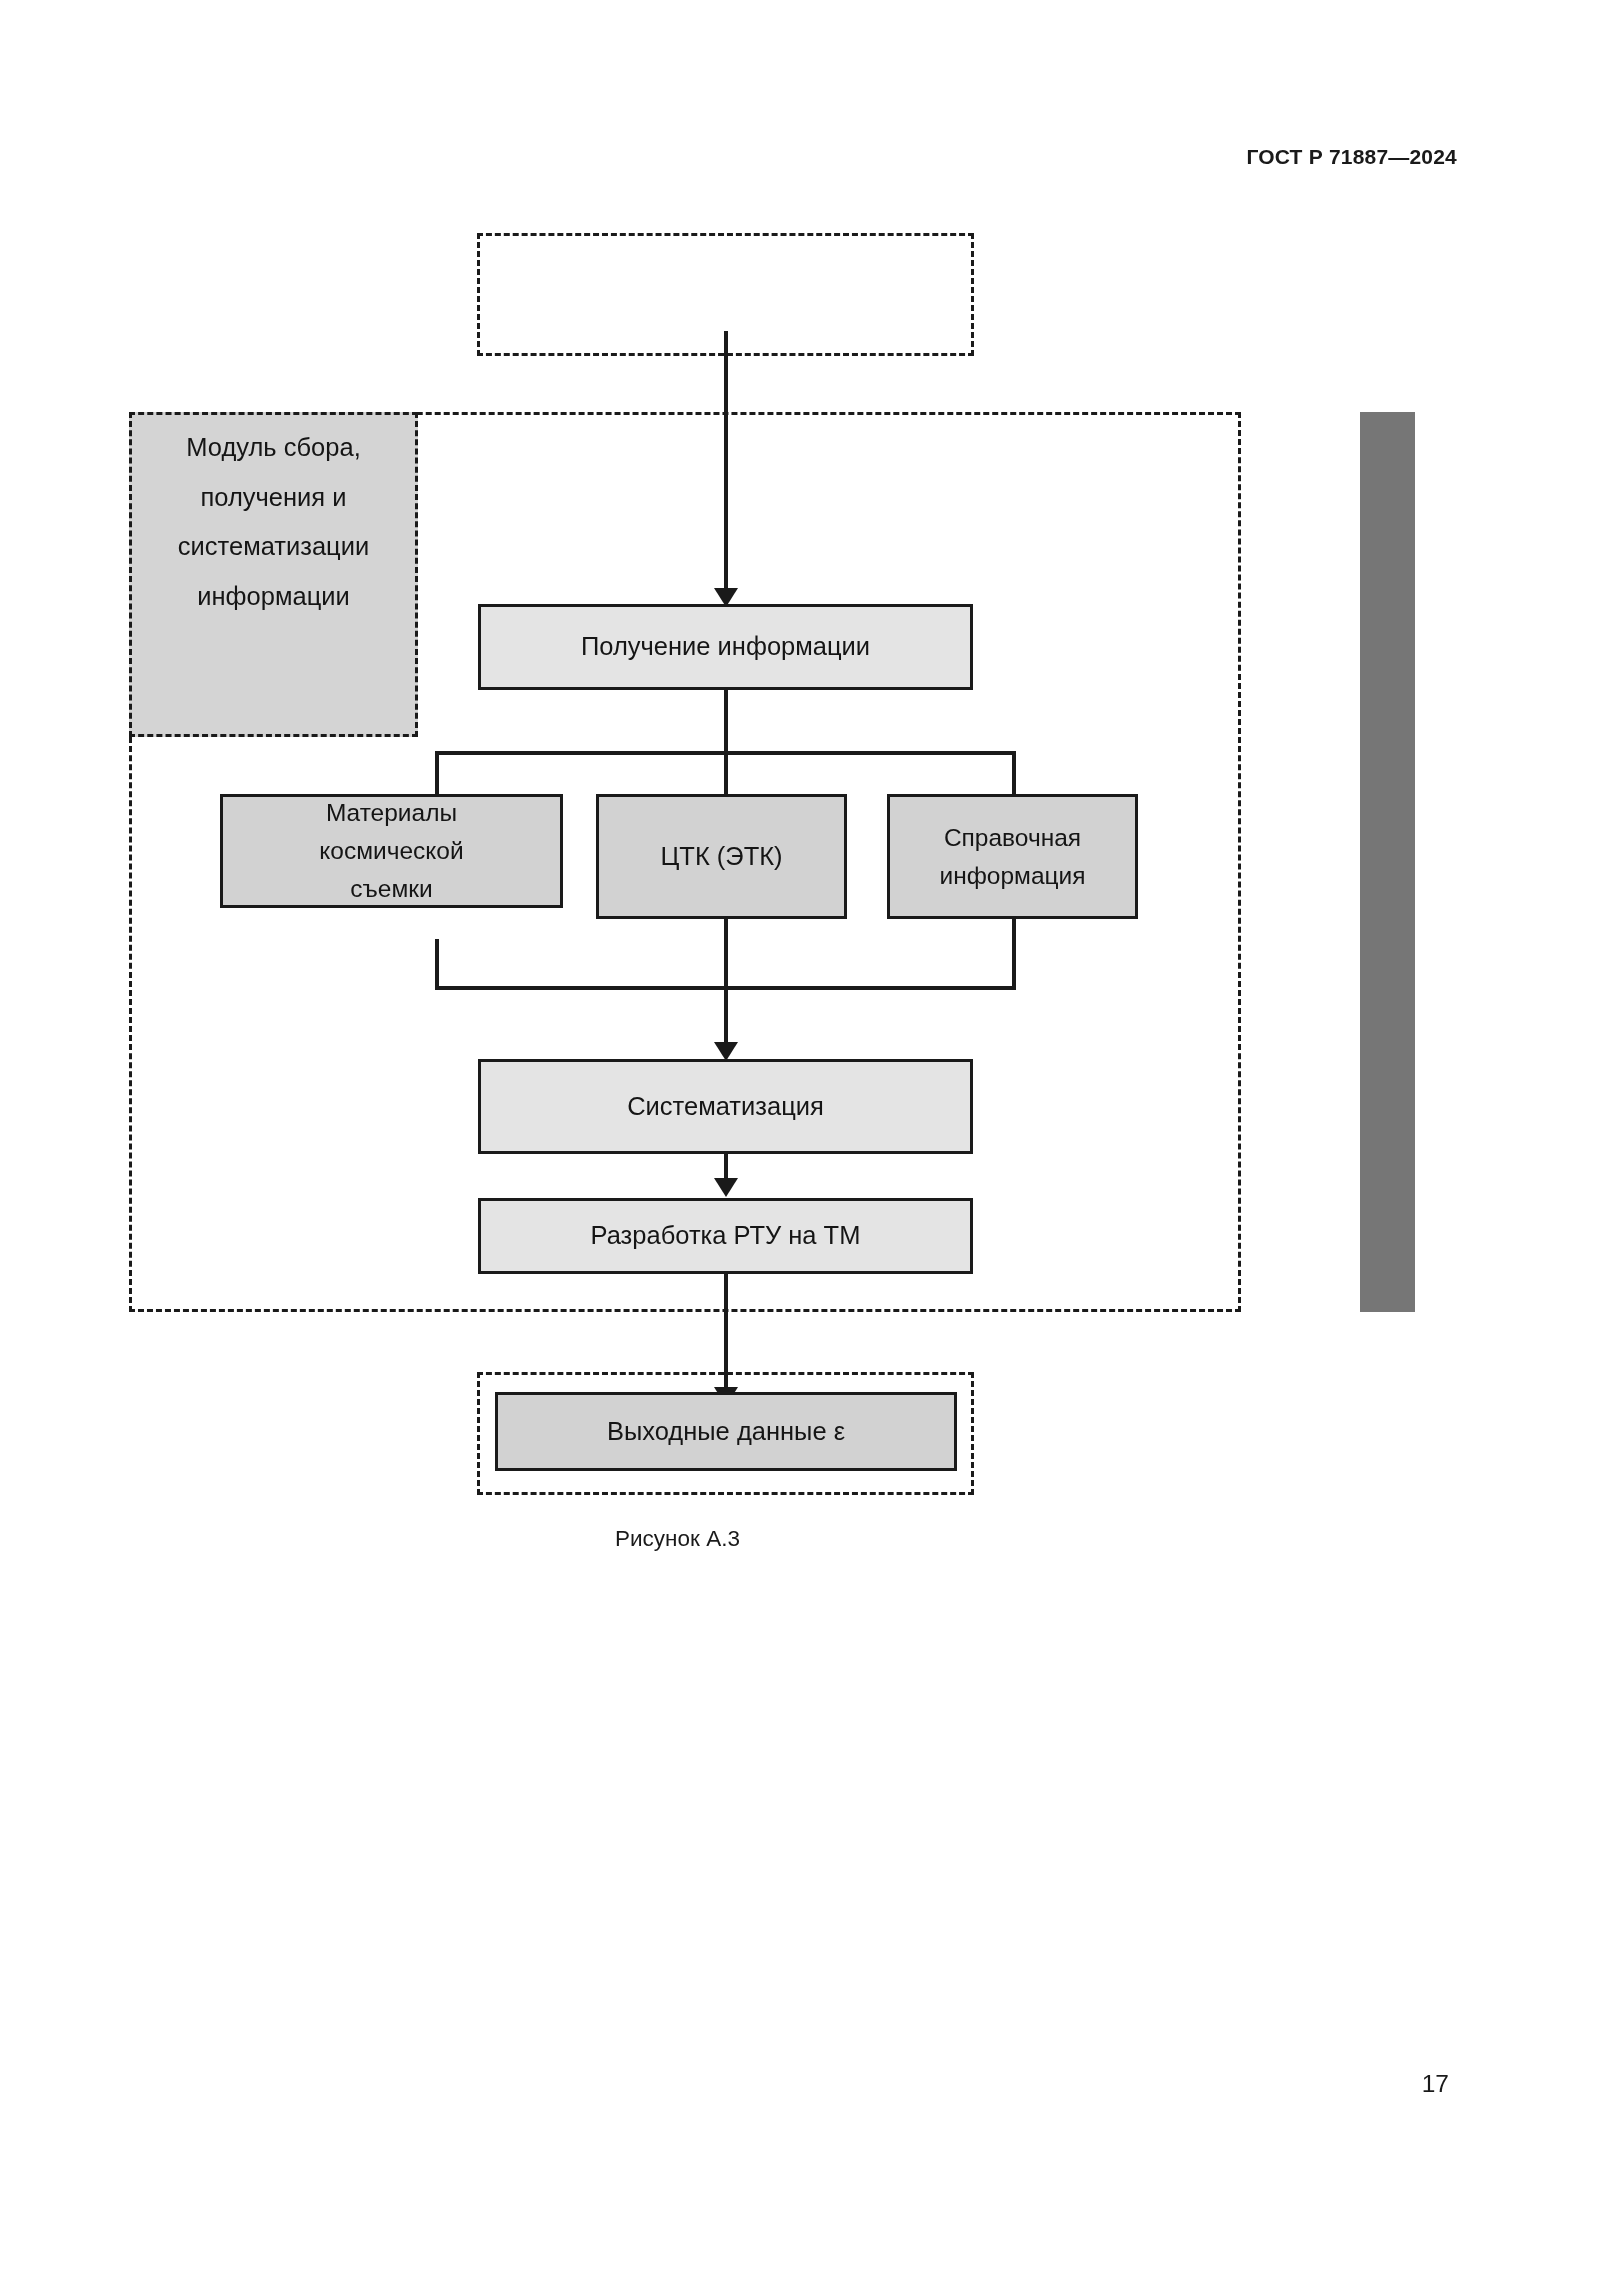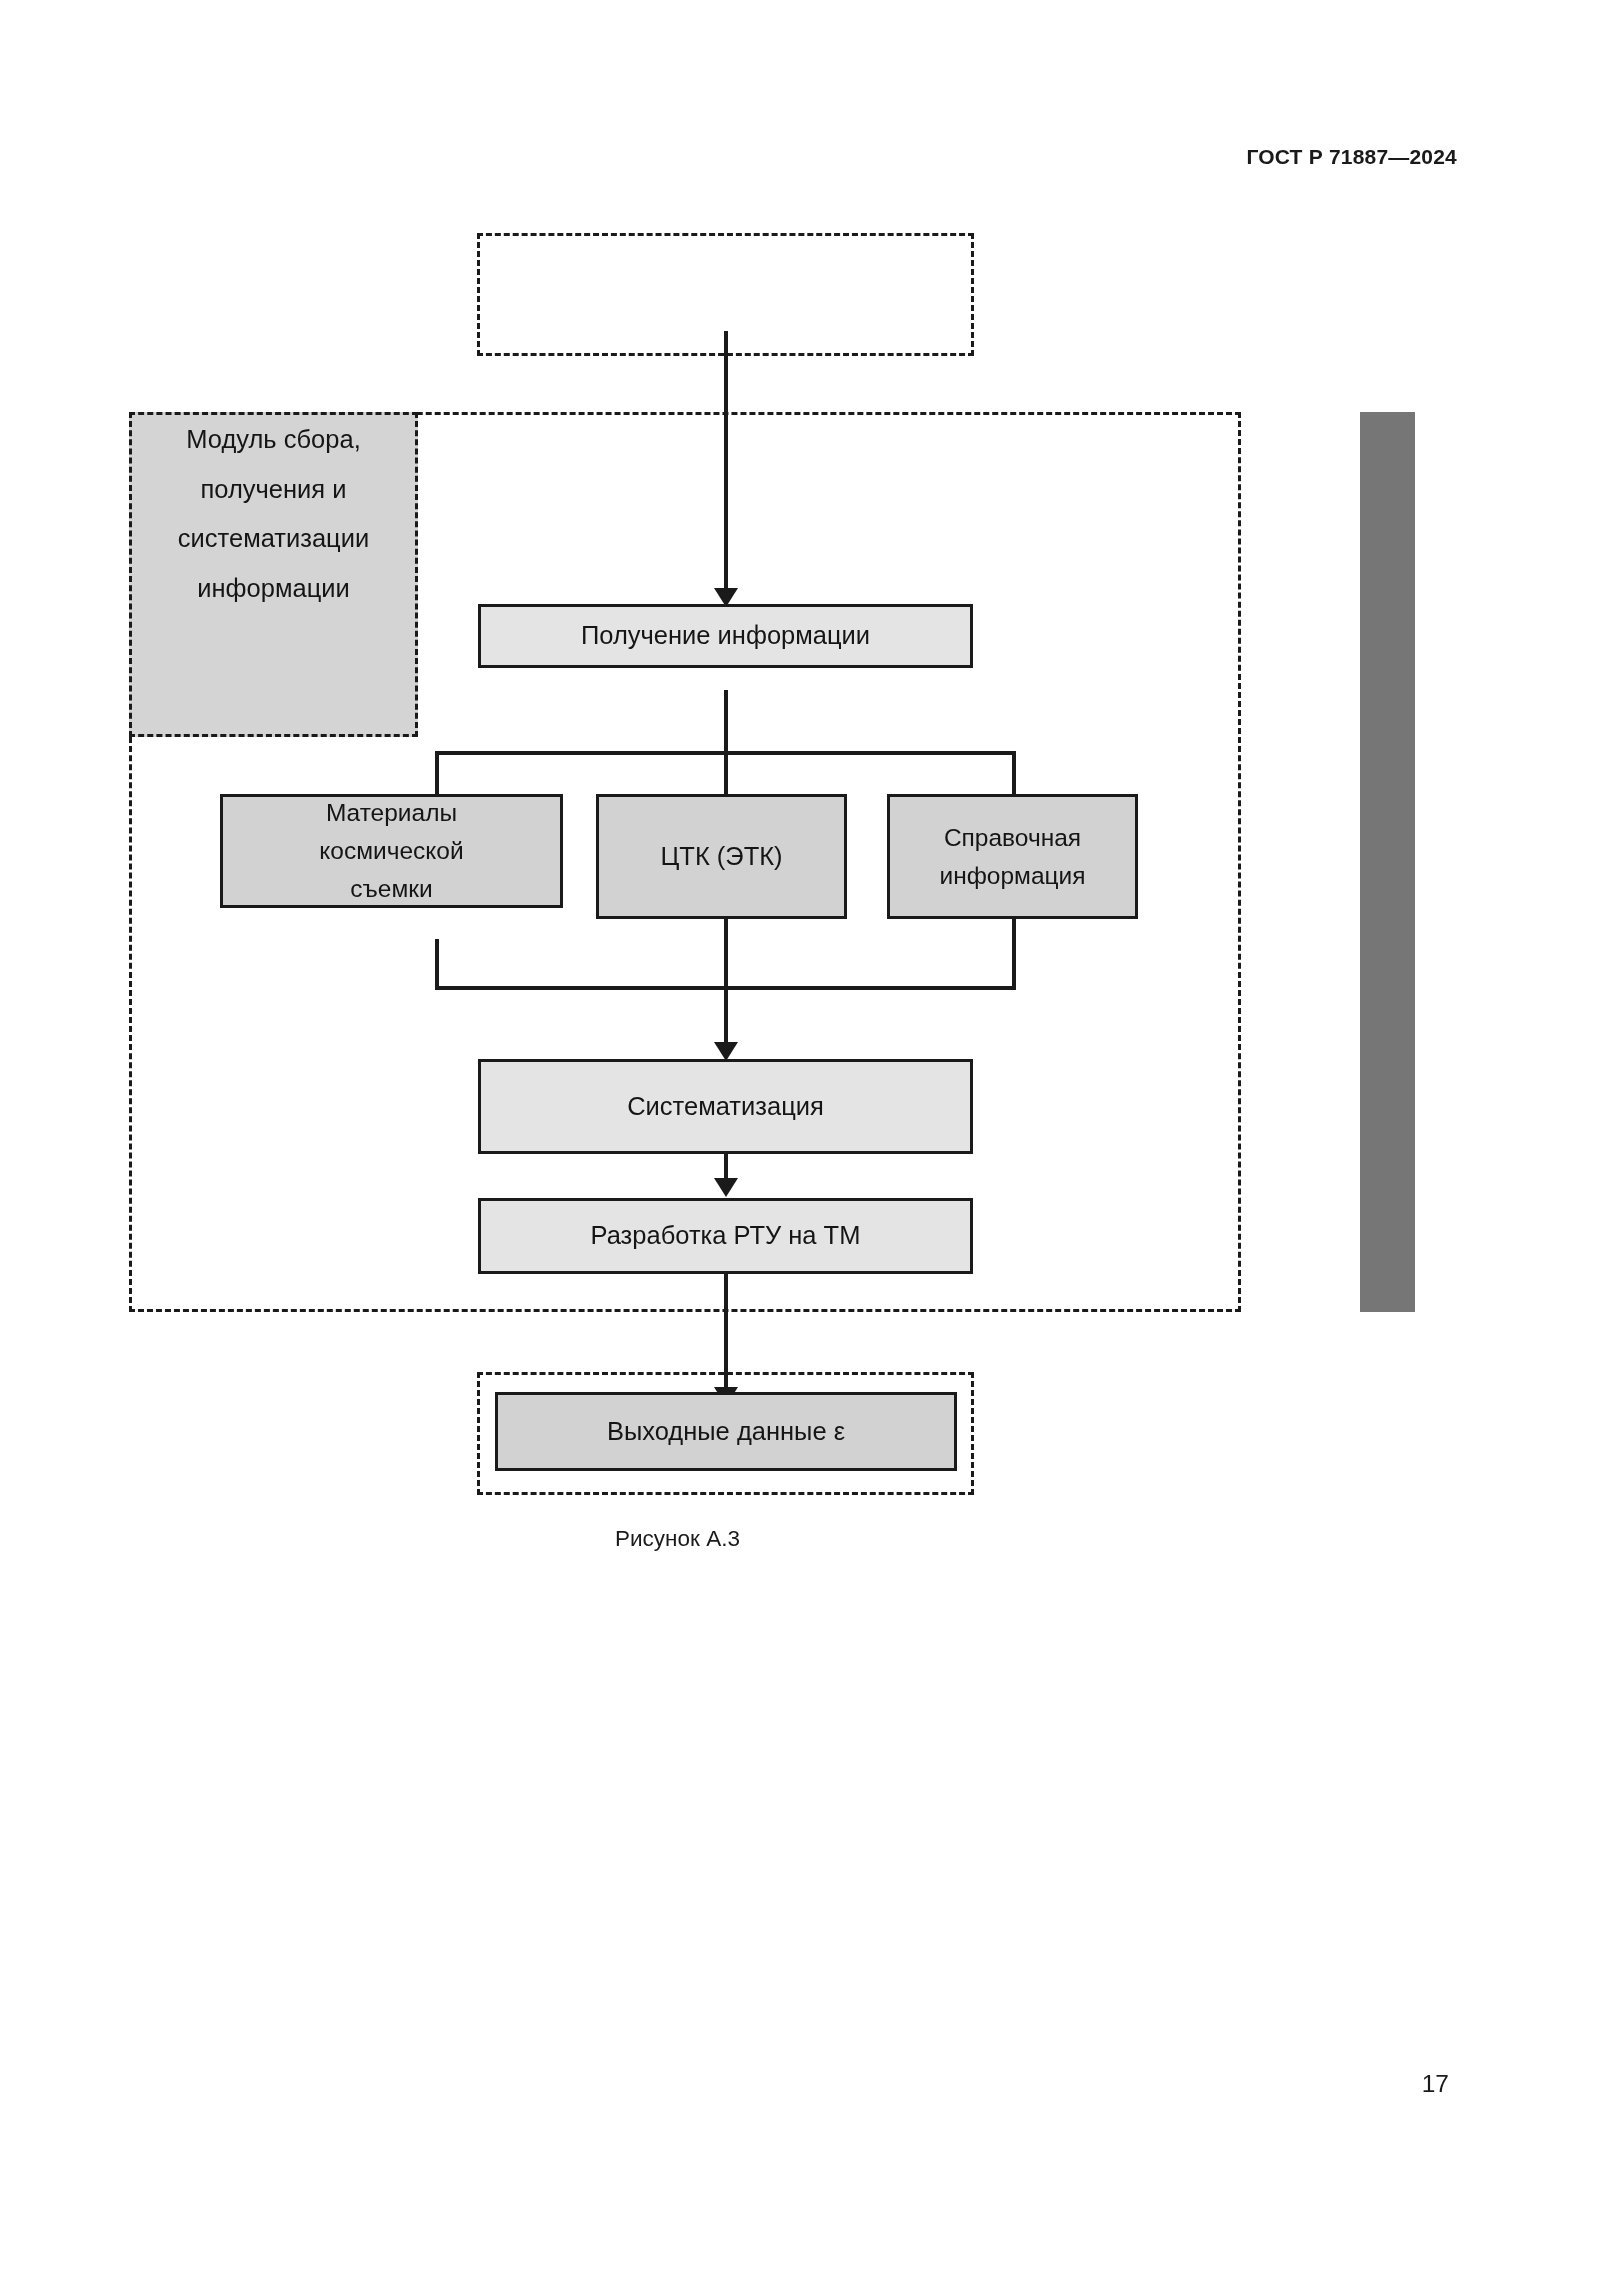--- a/index.html
+++ b/index.html
@@ -86,21 +86,21 @@
 
   
   .module-label {
     position: absolute;
     background: #d4d4d4;
     border: 3.9px dashed #1a1a1a;
     box-sizing: border-box;
     display: flex;
     align-items: flex-start;
     justify-content: center;
-    padding-top: 0;
+    padding-top: 8px;
     font-size: 25.5px;
     line-height: 1.95;
     text-align: center;
     color: #151515;
     z-index: 4;
   }
 
   
   .vline {
     position: absolute;
@@ -148,21 +148,21 @@
 
   <div class="dashed-box" style="left:129px; top:412px; width:1112px; height:900px;"></div>
 
   <div class="module-label" style="left:129px; top:412px; width:289px; height:325px;">
     <span style="white-space: pre-line;">Модуль сбора,
 получения и
 систематизации
 информации</span>
   </div>
 
-  <div class="node light" style="left:478px; top:604px; width:495px; height:64px;">
+  <div class="node light" style="left:478px; top:604px; width:495px; height:86px;">
     <span class="node-label">Получение информации</span>
   </div>
 
   <div class="vline" style="left:724px; top:690px; width:3.9px; height:65px;"></div>
   <div class="hline" style="left:435px; top:751px; width:581px; height:3.9px;"></div>
   <div class="vline" style="left:435px; top:751px; width:3.9px; height:45px;"></div>
   <div class="vline" style="left:724px; top:751px; width:3.9px; height:45px;"></div>
   <div class="vline" style="left:1012px; top:751px; width:3.9px; height:45px;"></div>
 
   <div class="node mid" style="left:220px; top:794px; width:343px; height:114px; font-size:24.5px;">

